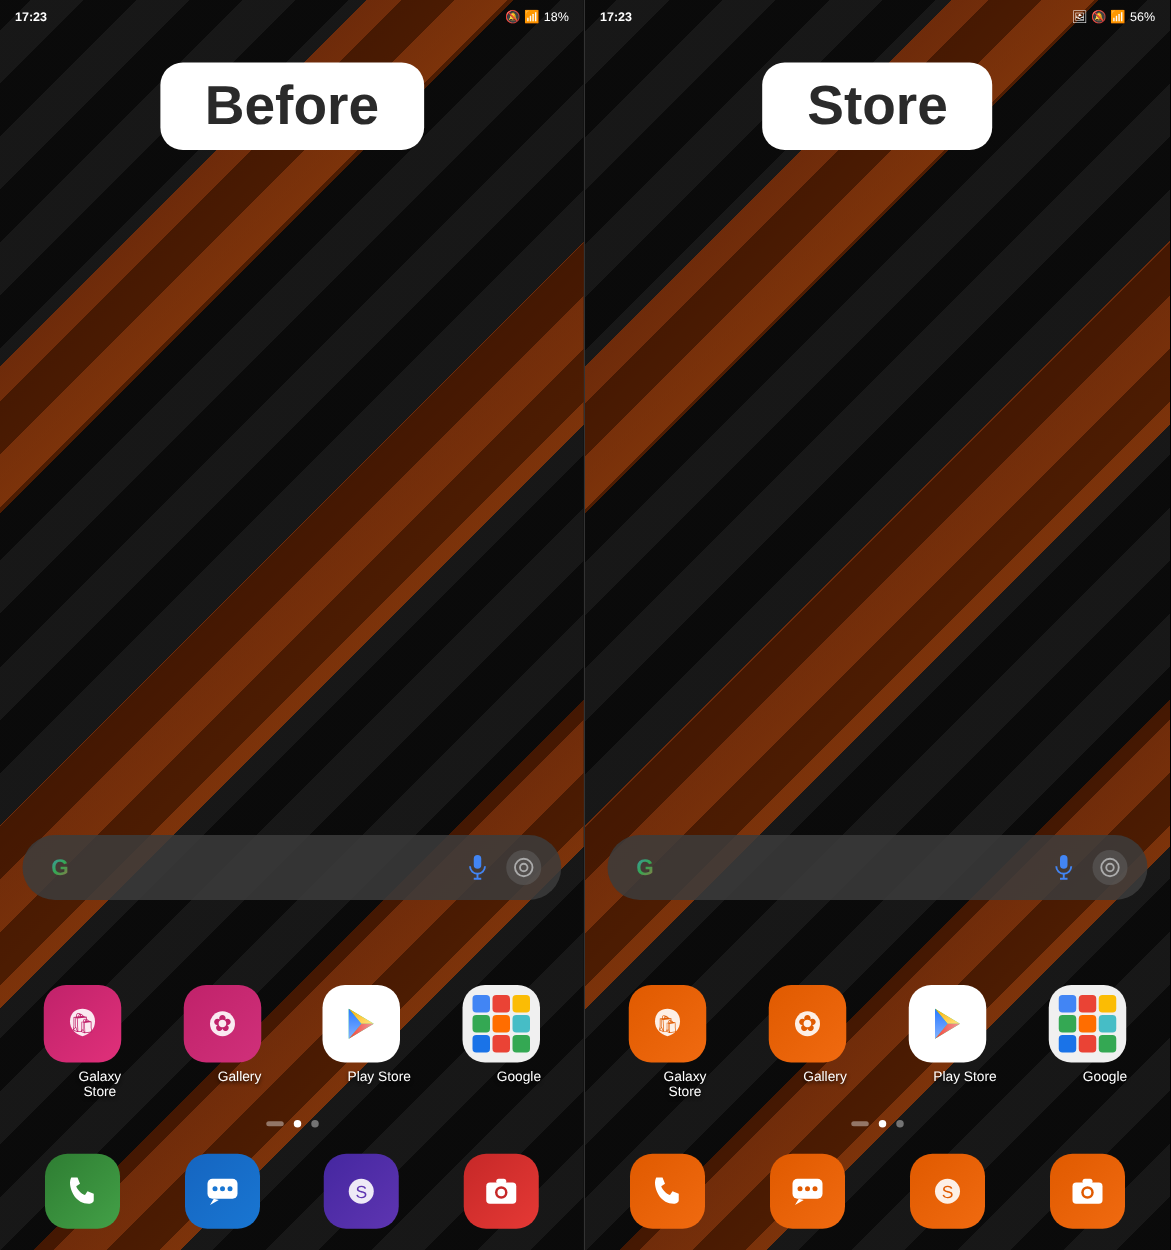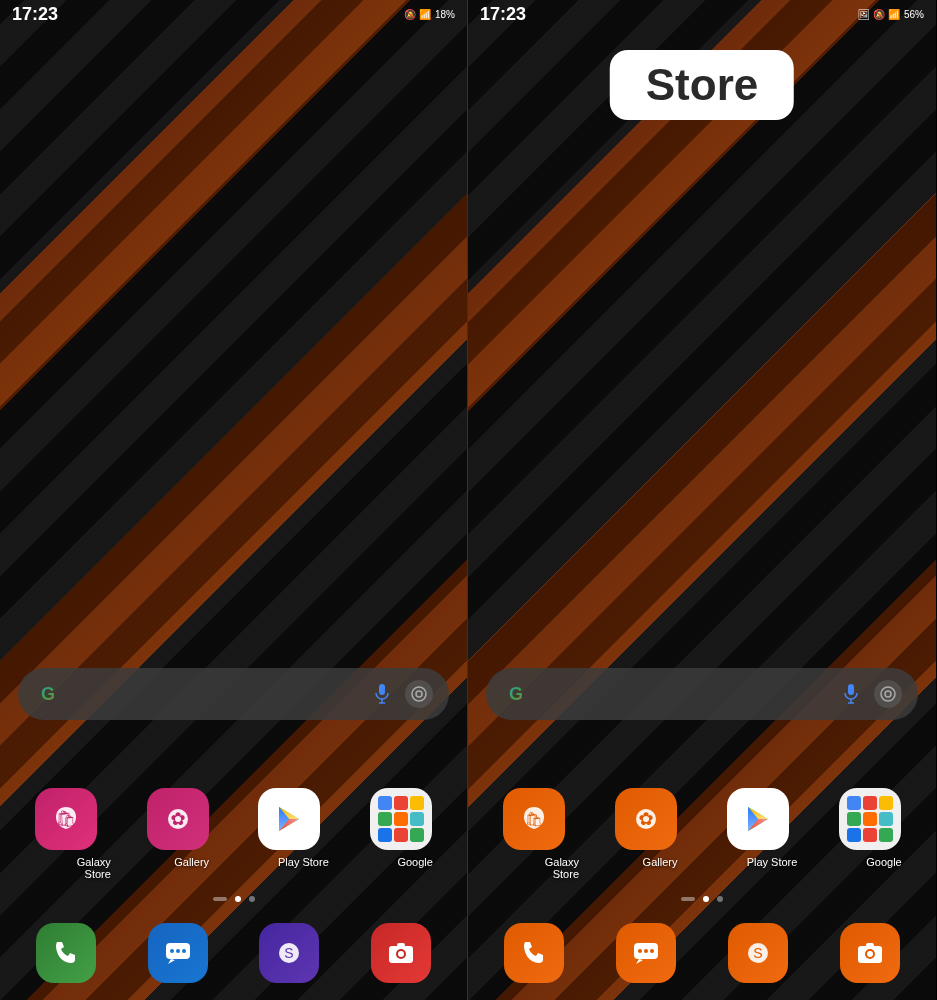--- a/index.html
+++ b/index.html
@@ -71,21 +71,21 @@
       height: 28px;
       display: flex;
       align-items: center;
       justify-content: space-between;
       padding: 0 12px;
       z-index: 10;
       color: #fff;
       font-size: 11px;
       font-weight: 500;
     }
-    .status-time { font-size: 18px; font-weight: 600; }
+    .status-time { font-size: 10px; font-weight: 600; }
     .status-icons { display: flex; align-items: center; gap: 3px; font-size: 9px; }
 
     
     .label-badge {
       position: absolute;
       top: 50px;
       left: 50%;
       transform: translateX(-50%);
       background: #fff;
       border-radius: 18px;
@@ -166,21 +166,21 @@
       display: flex;
       align-items: center;
       justify-content: center;
       font-size: 28px;
       overflow: hidden;
       position: relative;
     }
     .app-label {
       font-size: 11px;
       color: #fff;
-      text-align: right;
+      text-align: center;
       text-shadow: 0 1px 3px rgba(0,0,0,0.8);
       margin-left: 28px;
     }
 
     
     .dots-row {
       position: absolute;
       bottom: 98px;
       left: 0; right: 0;
       display: flex;
@@ -267,20 +267,21 @@
 
   <div class="status-bar">
     <span class="status-time">17:23</span>
     <div class="status-icons">
       <span style="font-size:10px;">🔕</span>
       <span style="font-size:10px;">📶</span>
       <span style="font-size:10px;text-align:right;">18%</span>
     </div>
   </div>
 
+  <div class="label-badge">Before</div>
 
   <div class="search-bar">
     <div class="search-g">G</div>
     <div class="search-spacer"></div>
     <div class="search-icons">
       <div class="mic-icon">
         <svg width="16" height="20" viewBox="0 0 16 20" fill="none">
           <rect x="5" y="0" width="6" height="11" rx="3" fill="#4285f4"></rect>
           <path d="M2 9c0 3.31 2.69 6 6 6s6-2.69 6-6" stroke="#4285f4" stroke-width="1.5" fill="none"></path>
           <line x1="8" y1="15" x2="8" y2="19" stroke="#4285f4" stroke-width="1.5"></line>

